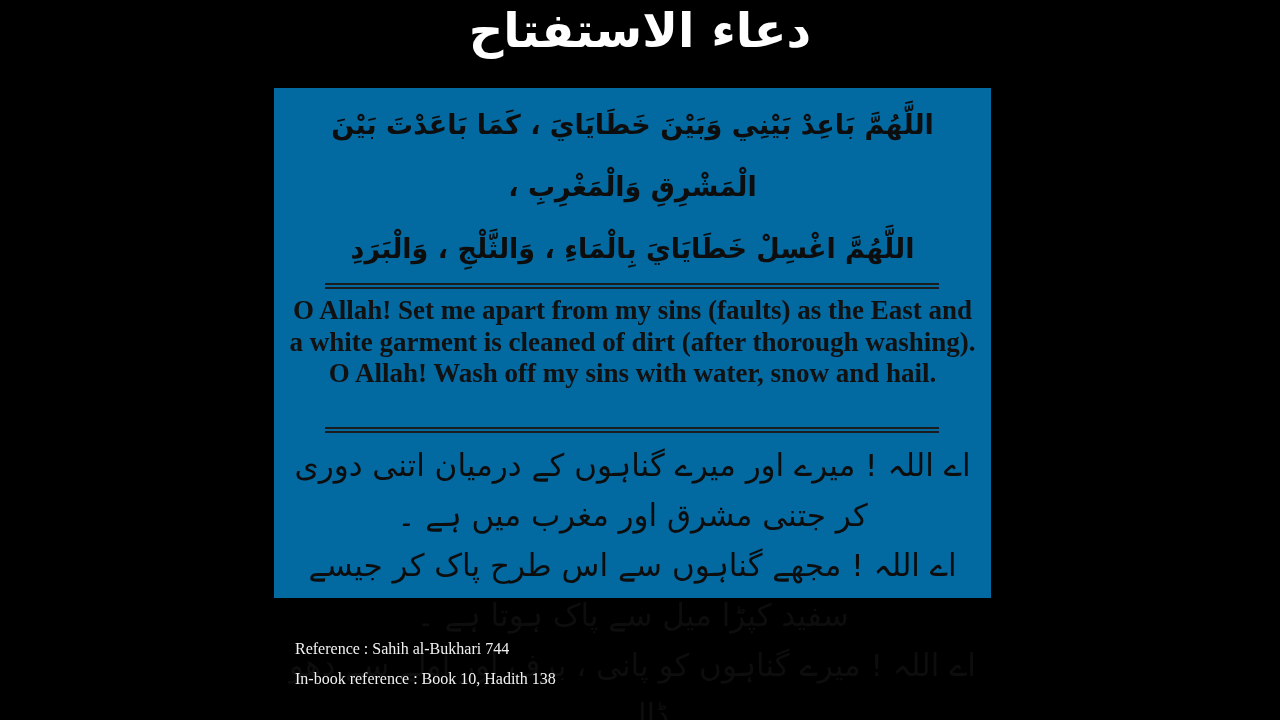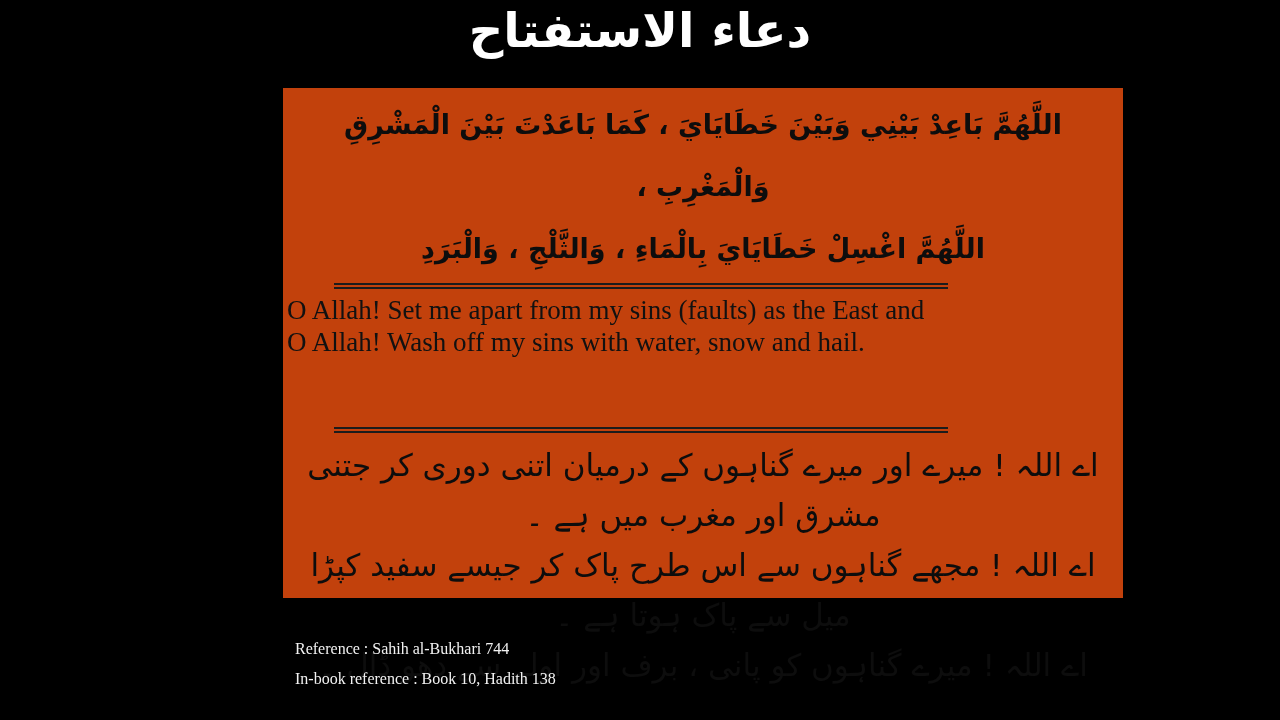--- a/index.html
+++ b/index.html
@@ -29,25 +29,25 @@
     direction: rtl;
     color: #ffffff;
     font-family: "DejaVu Sans", sans-serif;
     font-weight: bold;
     font-size: 48px;
     line-height: 68px;
     letter-spacing: 1px;
   }
   .card {
     position: absolute;
-    left: 283px;
+    left: 274px;
     top: 88px;
-    width: 840px;
+    width: 717px;
     height: 510px;
-    background: #c2410c;
+    background: #0369a1;
   }
   .arabic-section {
     position: absolute;
     top: 6px;
     left: 8px;
     right: 8px;
     text-align: center;
     direction: rtl;
     color: #0d0d0d;
     font-family: "DejaVu Sans", sans-serif;
@@ -64,25 +64,26 @@
     border-top: 2px solid #1c1c1c;
     border-bottom: 2px solid #1c1c1c;
   }
   .divider-1 { top: 195px; }
   .divider-2 { top: 339px; }
   .english-section {
     position: absolute;
     top: 207px;
     left: 4px;
     right: 4px;
-    text-align: left;
+    text-align: center;
     color: #111111;
     font-family: "Liberation Serif", serif;
     font-size: 27px;
     line-height: 31.5px;
+    font-weight: bold;
   }
   .english-line { margin: 0; }
   .urdu-section {
     position: absolute;
     top: 352px;
     left: 8px;
     right: 8px;
     text-align: center;
     direction: rtl;
     color: #0d0d0d;
@@ -113,20 +114,21 @@
 
     <div class="arabic-section">
       <p class="arabic-line">اللَّهُمَّ بَاعِدْ بَيْنِي وَبَيْنَ خَطَايَايَ ، كَمَا بَاعَدْتَ بَيْنَ الْمَشْرِقِ وَالْمَغْرِبِ ،</p>
       <p class="arabic-line">اللَّهُمَّ اغْسِلْ خَطَايَايَ بِالْمَاءِ ، وَالثَّلْجِ ، وَالْبَرَدِ</p>
     </div>
 
     <div class="divider divider-1"></div>
 
     <div class="english-section">
       <p class="english-line">O Allah! Set me apart from my sins (faults) as the East and</p>
+      <p class="english-line">a white garment is cleaned of dirt (after thorough washing).</p>
       <p class="english-line">O Allah! Wash off my sins with water, snow and hail.</p>
     </div>
 
     <div class="divider divider-2"></div>
 
     <div class="urdu-section">
       <p class="urdu-line">اے اللہ ! میرے اور میرے گناہوں کے درمیان اتنی دوری کر جتنی مشرق اور مغرب میں ہے ۔</p>
       <p class="urdu-line">اے اللہ ! مجھے گناہوں سے اس طرح پاک کر جیسے سفید کپڑا میل سے پاک ہوتا ہے ۔</p>
       <p class="urdu-line">اے اللہ ! میرے گناہوں کو پانی ، برف اور اولے سے دھو ڈال ۔</p>
     </div>

